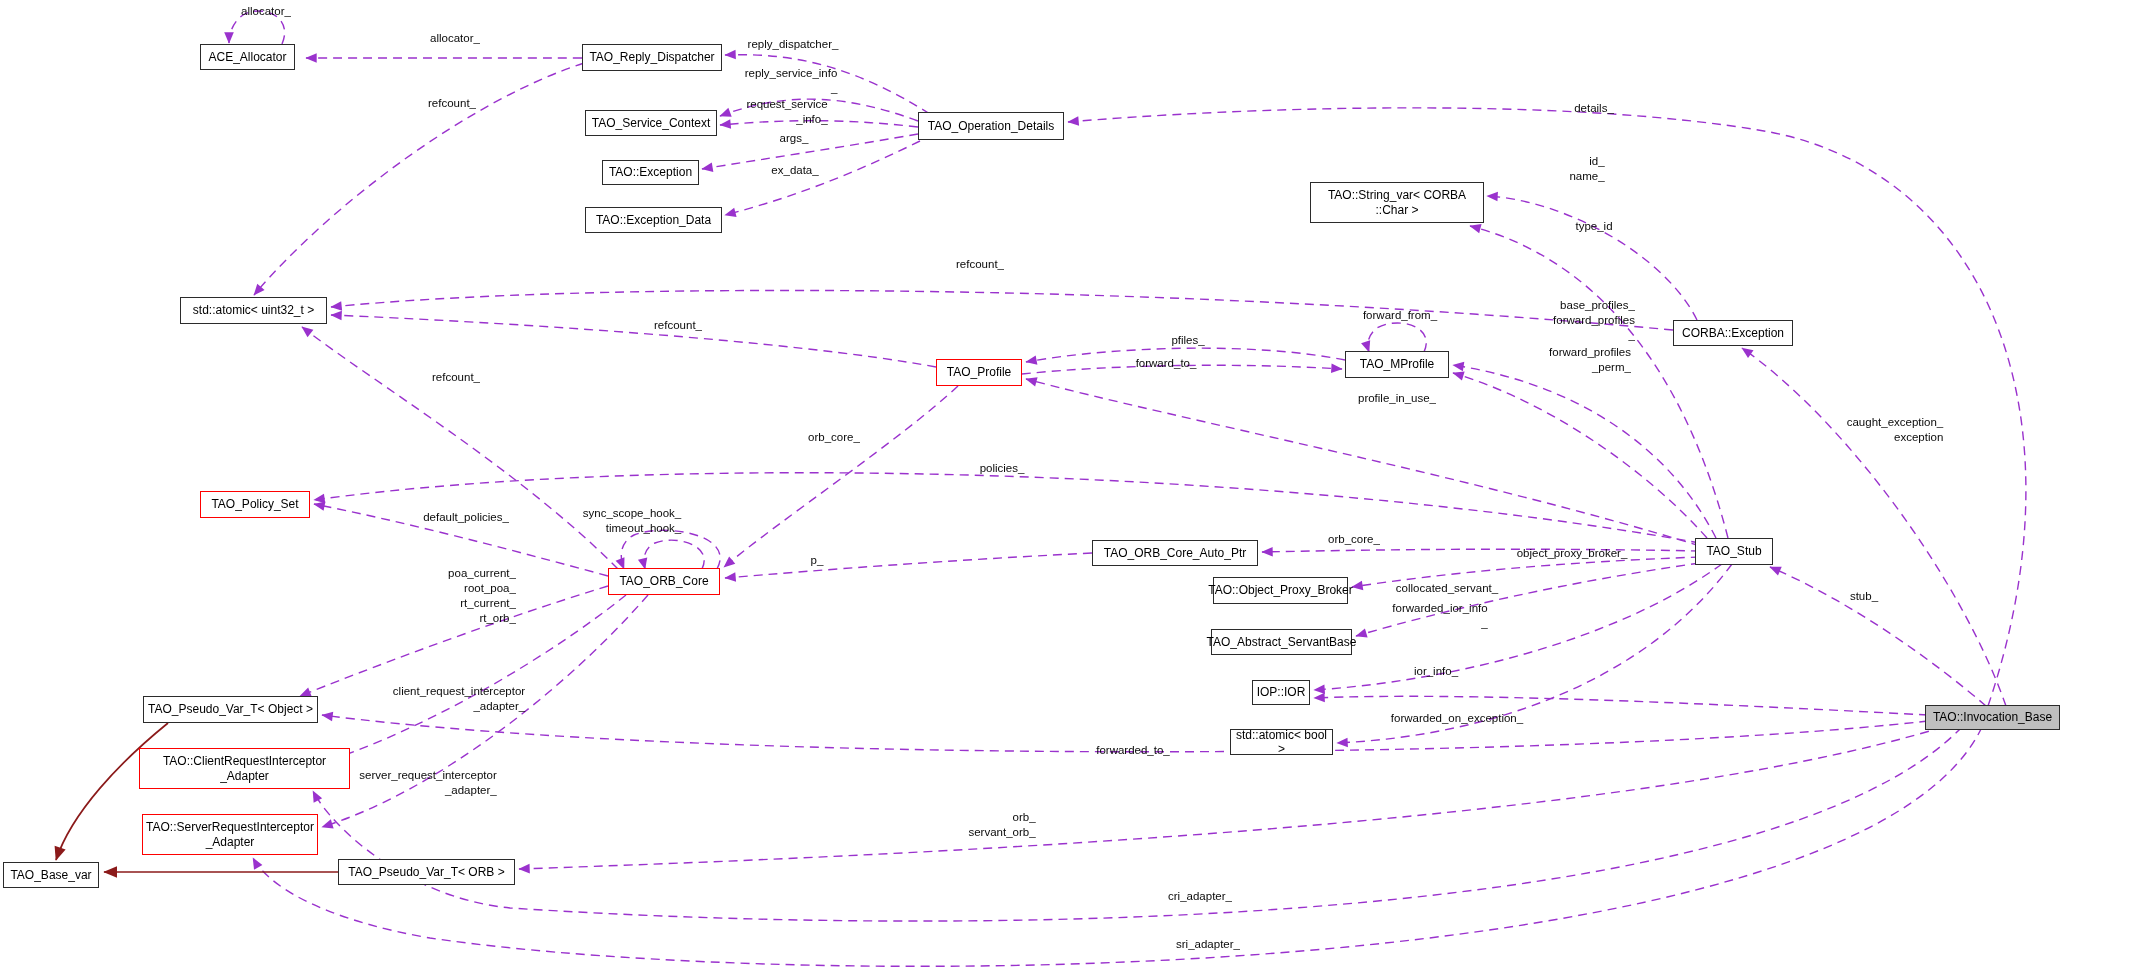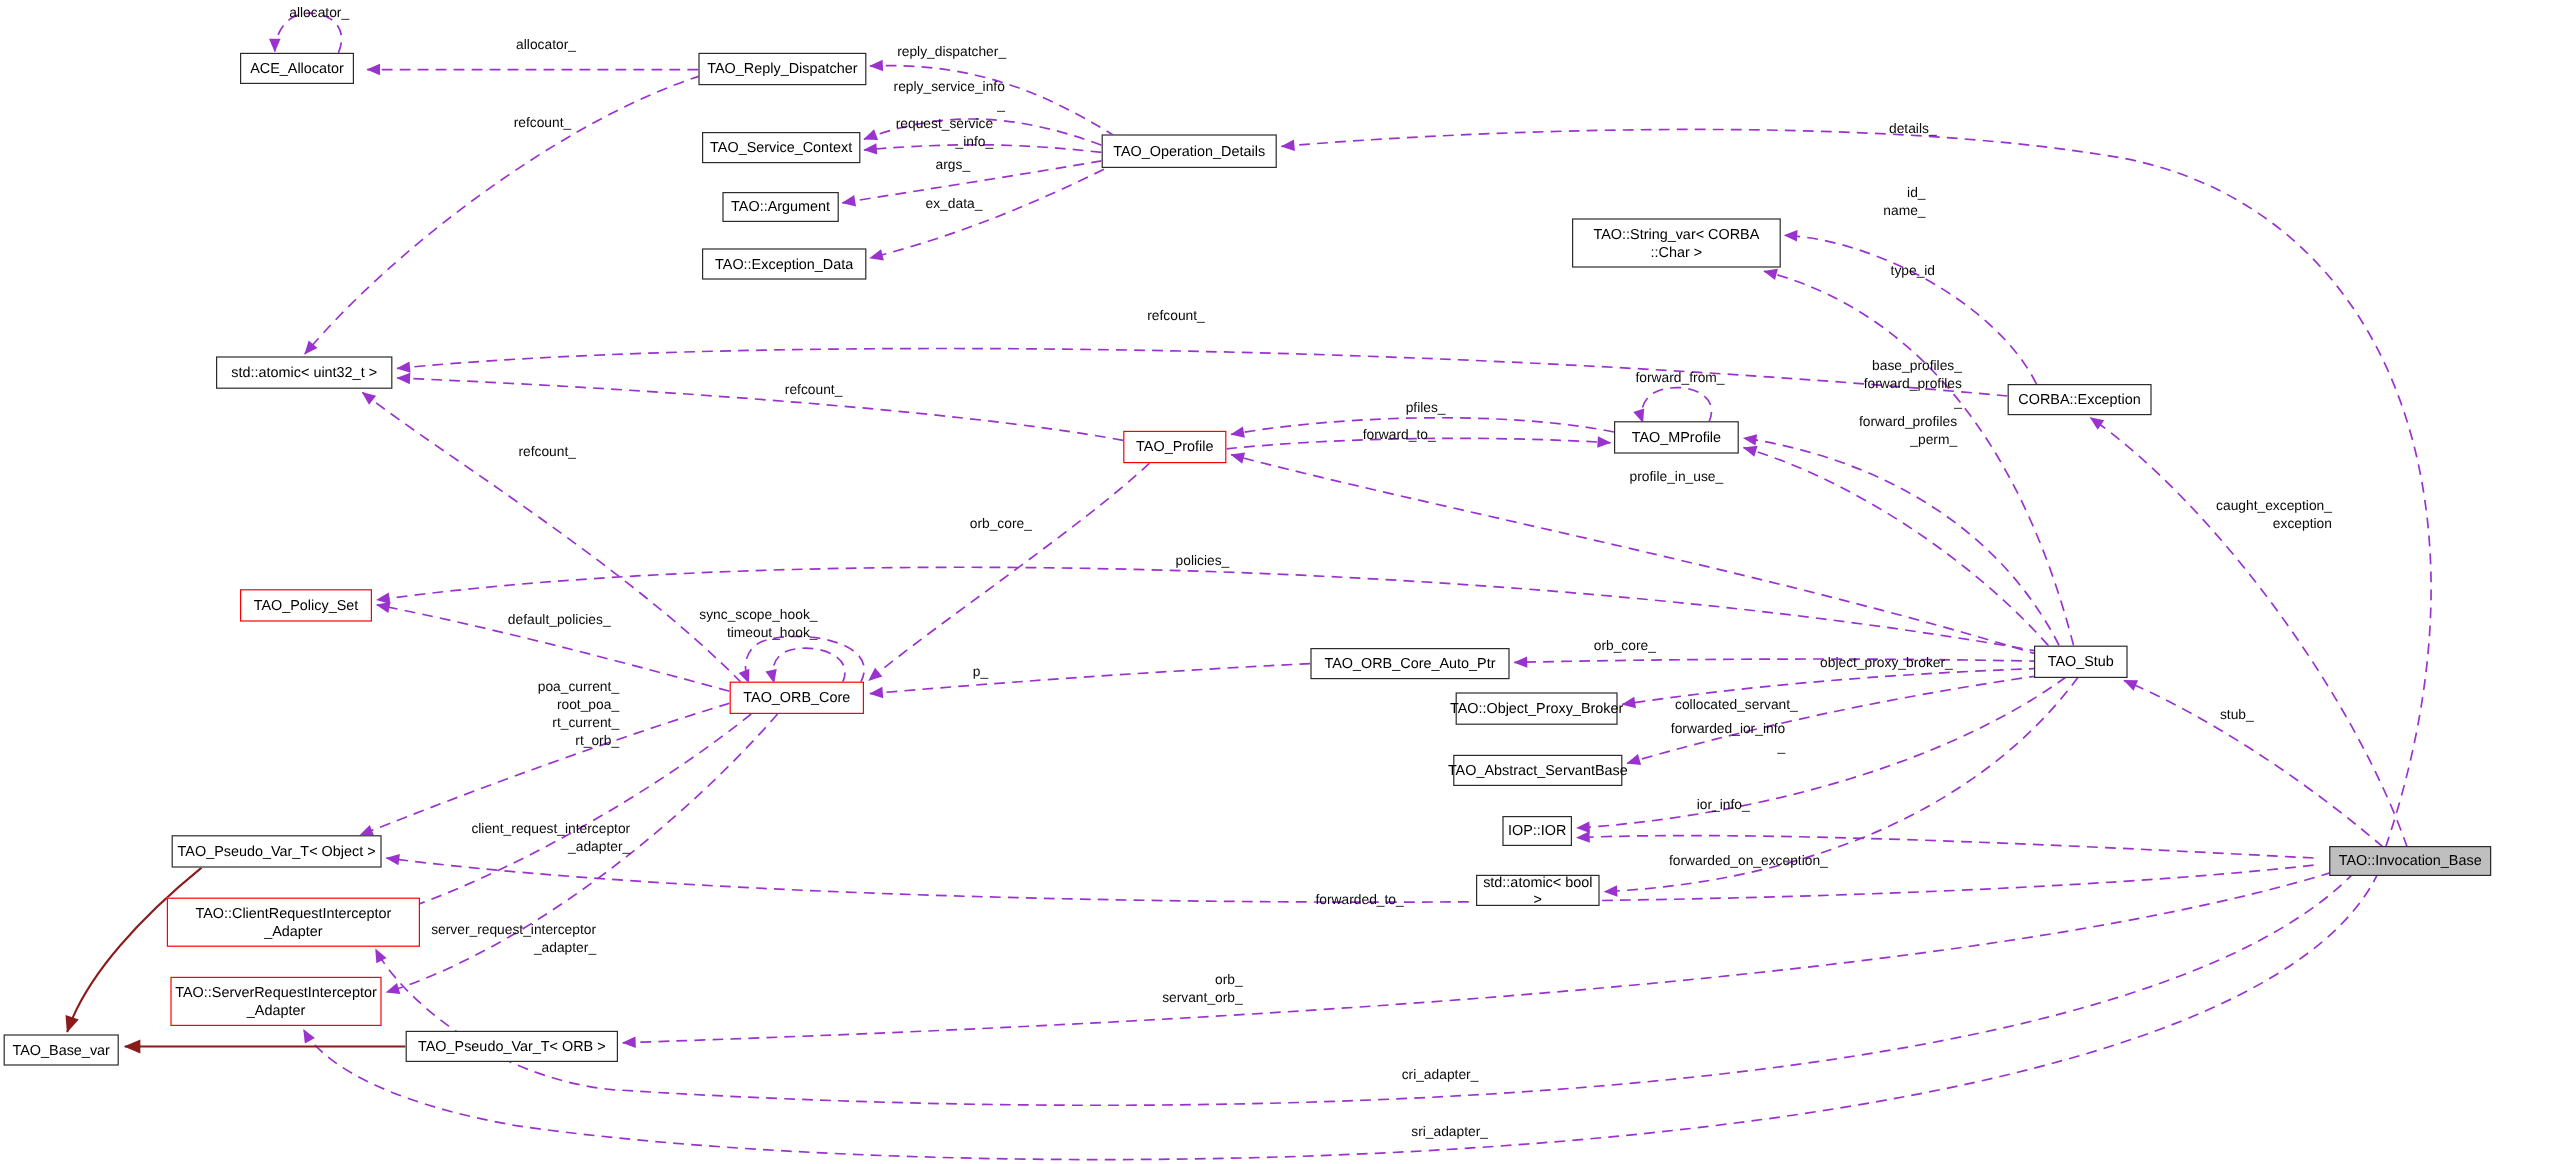--- a/index.html
+++ b/index.html
@@ -17,21 +17,21 @@
     text-align:center;
     background:#ffffff;
     border:1.4px solid #2b2b2b;
     font-size:12px;color:#000000;
     line-height:1.2;
     white-space:pre-line;
     box-sizing:border-box;
     z-index:3;
   }
   .node.red{border-color:#fe0000;}
-  .node.target{background:#bfbfbf;margin-left:16px;}
+  .node.target{background:#bfbfbf;}
   .elabel{
     position:absolute;
     transform:translateX(-50%);
     text-align:right;
     font-size:11.5px;color:#0a0a0a;
     line-height:1.3;
     white-space:pre-line;
     z-index:2;
     pointer-events:none;
   }
@@ -95,21 +95,21 @@
     </g>
     <g stroke="#8b1a1a" stroke-width="1.7">
       <path d="M 168,723 C 120,762 72,812 56,860" marker-end="url(#ar)"></path>
       <path d="M 338,872 L 104,872" marker-end="url(#ar)"></path>
     </g>
   </svg>
 
   <div class="node" style="left:200px;top:44px;width:95px;height:26px">ACE_Allocator</div>
   <div class="node" style="left:582px;top:44px;width:140px;height:27px">TAO_Reply_Dispatcher</div>
   <div class="node" style="left:585px;top:110px;width:132px;height:26px">TAO_Service_Context</div>
-  <div class="node" style="left:602px;top:160px;width:97px;height:25px">TAO::Argument</div>
+  <div class="node" style="left:602px;top:160px;width:97px;height:25px">TAO::Exception</div>
   <div class="node" style="left:585px;top:207px;width:137px;height:26px">TAO::Exception_Data</div>
   <div class="node" style="left:918px;top:112px;width:146px;height:28px">TAO_Operation_Details</div>
   <div class="node" style="left:180px;top:297px;width:147px;height:27px">std::atomic&lt; uint32_t &gt;</div>
   <div class="node" style="left:1310px;top:182px;width:174px;height:41px">TAO::String_var&lt; CORBA
 ::Char &gt;</div>
   <div class="node" style="left:1673px;top:320px;width:120px;height:26px">CORBA::Exception</div>
   <div class="node red" style="left:936px;top:359px;width:86px;height:27px">TAO_Profile</div>
   <div class="node" style="left:1345px;top:351px;width:104px;height:27px">TAO_MProfile</div>
   <div class="node red" style="left:200px;top:491px;width:110px;height:27px">TAO_Policy_Set</div>
   <div class="node red" style="left:608px;top:568px;width:112px;height:27px">TAO_ORB_Core</div>

